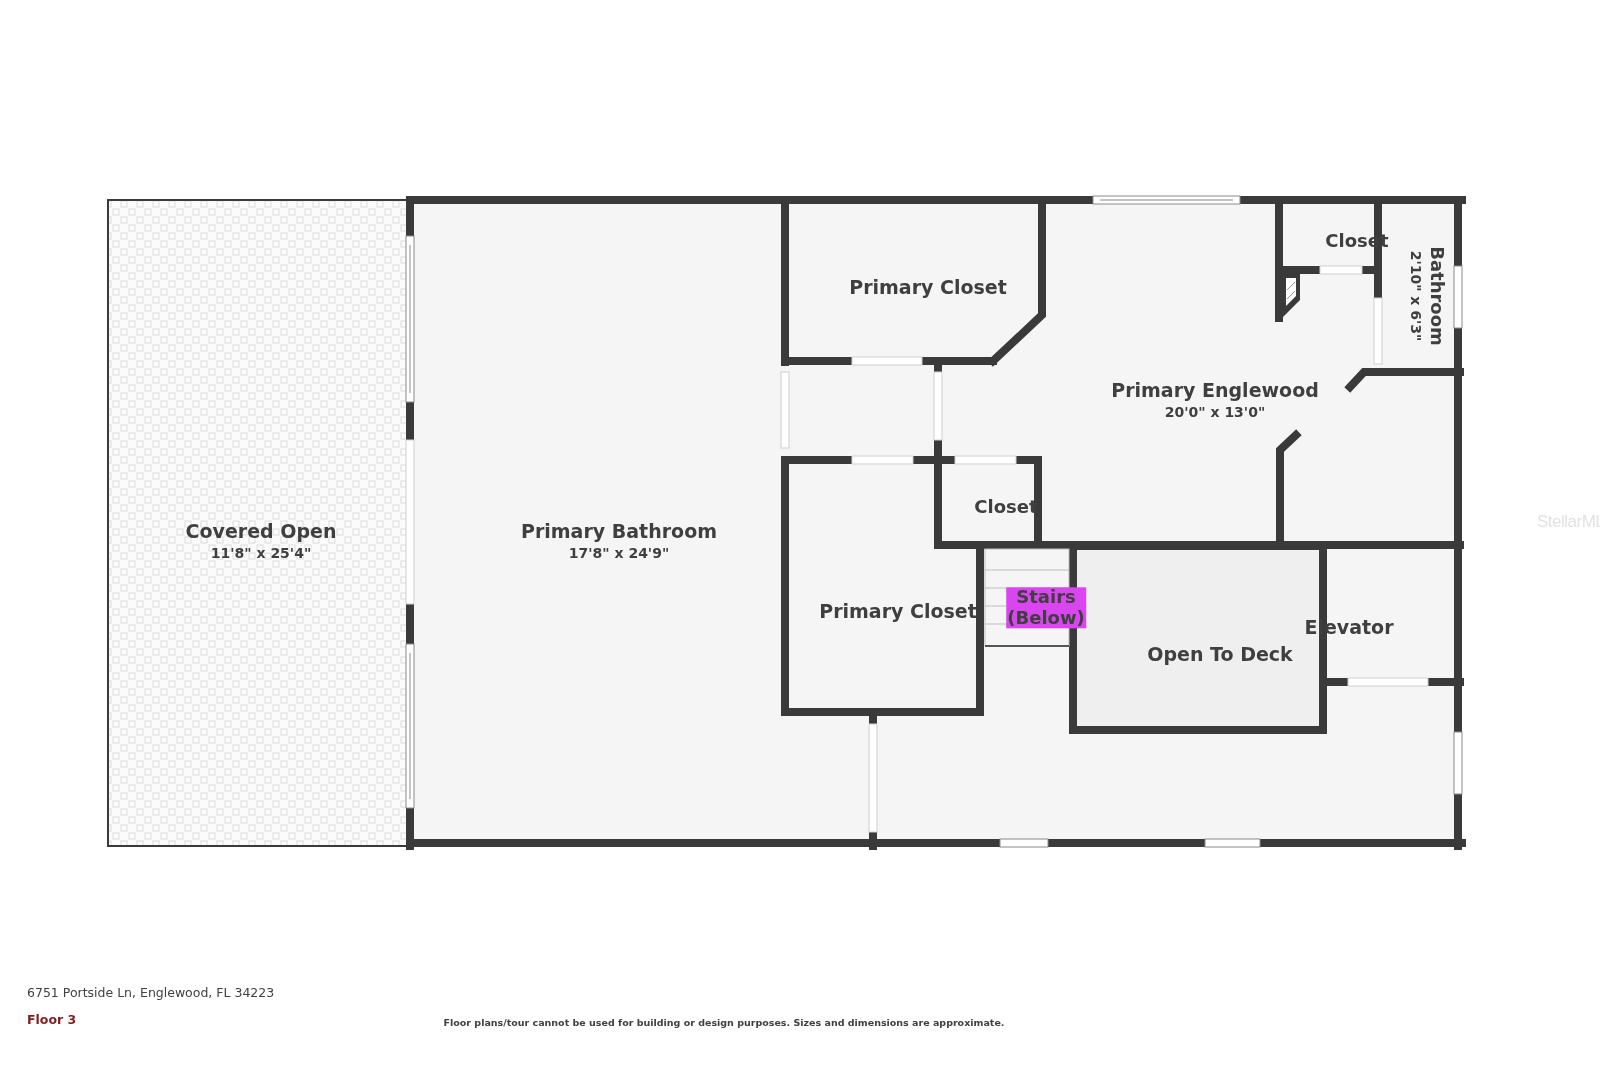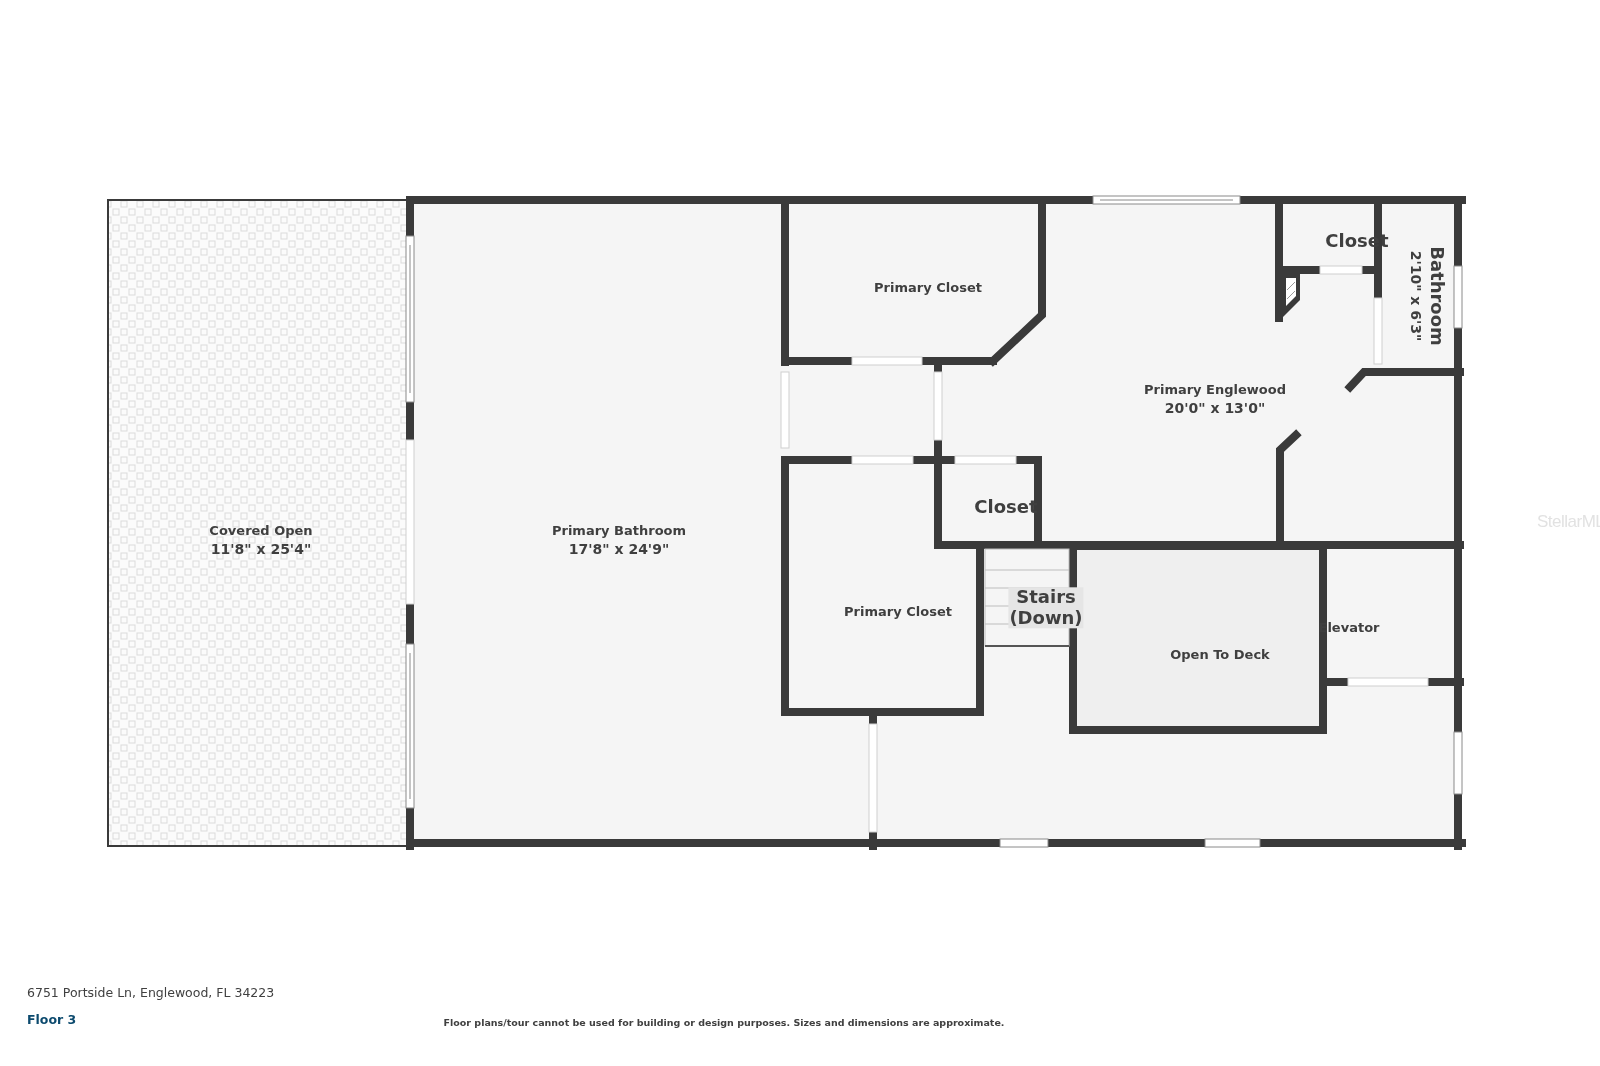--- a/index.html
+++ b/index.html
@@ -1,26 +1,26 @@
 <!DOCTYPE html>
 <html><head>
 <meta charset="utf-8">
 <style>
   html, body { margin: 0; padding: 0; background: #ffffff; }
   body { width: 1600px; height: 1066px; position: relative; overflow: hidden;
          font-family: "DejaVu Sans", "Liberation Sans", sans-serif; color: #3d3d3d; }
   #plan { position: absolute; left: 0; top: 0; width: 1600px; height: 1066px; }
   .label { position: absolute; text-align: center; white-space: nowrap;
            transform: translate(-50%, -50%); line-height: 1.15; }
-  .room-name { font-weight: bold; font-size: 13px; color: #3f3f3f; display: block; }
+  .room-name { font-weight: bold; font-size: 19px; color: #3f3f3f; display: block; }
   .room-dim { font-weight: bold; font-size: 14px; color: #3f3f3f; display: block; margin-top: 2px; }
   .small { font-size: 18px; }
   .rot { transform: translate(-50%, -50%) rotate(90deg); }
   .footer-addr { position: absolute; left: 27px; top: 985px; font-size: 12.5px; font-weight: normal; color: #404040; }
-  .footer-floor { position: absolute; left: 27px; top: 1012px; font-size: 12.5px; font-weight: bold; color: #0c4a6e; }
+  .footer-floor { position: absolute; left: 27px; top: 1012px; font-size: 12.5px; font-weight: bold; color: #7f1d1d; }
   .disclaimer { position: absolute; left: 0; width: 1448px; top: 1017px; text-align: center;
                 font-size: 9.5px; font-weight: bold; color: #404040; }
   .watermark { position: absolute; left: 1508px; top: 512px; font-size: 17px; color: #e2e2e2;
                font-family: "Liberation Sans", sans-serif; letter-spacing: -0.5px; margin-left: 29px; }
 </style>
 </head>
 <body>
 
 <svg id="plan" viewBox="0 0 1600 1066" xmlns="http://www.w3.org/2000/svg">
   <defs>
@@ -167,23 +167,23 @@
 <div class="label rot" style="left:1428px; top:296px;">
   <span class="room-name small">Bathroom</span>
   <span class="room-dim">2'10" x 6'3"</span>
 </div>
 
 <div class="label" style="left:1215px; top:400px;">
   <span class="room-name">Primary Englewood</span>
   <span class="room-dim">20'0" x 13'0"</span>
 </div>
 
-<div class="label" style="left:1046px; top:608px; background:#e5e5e5; padding:0 1px;">
+<div class="label" style="left:1046px; top:608px; background:#d946ef; padding:0 1px;">
   <span class="room-name small">Stairs</span>
-  <span class="room-name small">(Down)</span>
+  <span class="room-name small">(Below)</span>
 </div>
 
 <div class="label" style="left:1220px; top:655px;">
   <span class="room-name">Open To Deck</span>
 </div>
 
 <div class="label" style="left:1349px; top:628px;">
   <span class="room-name">Elevator</span>
 </div>
 

